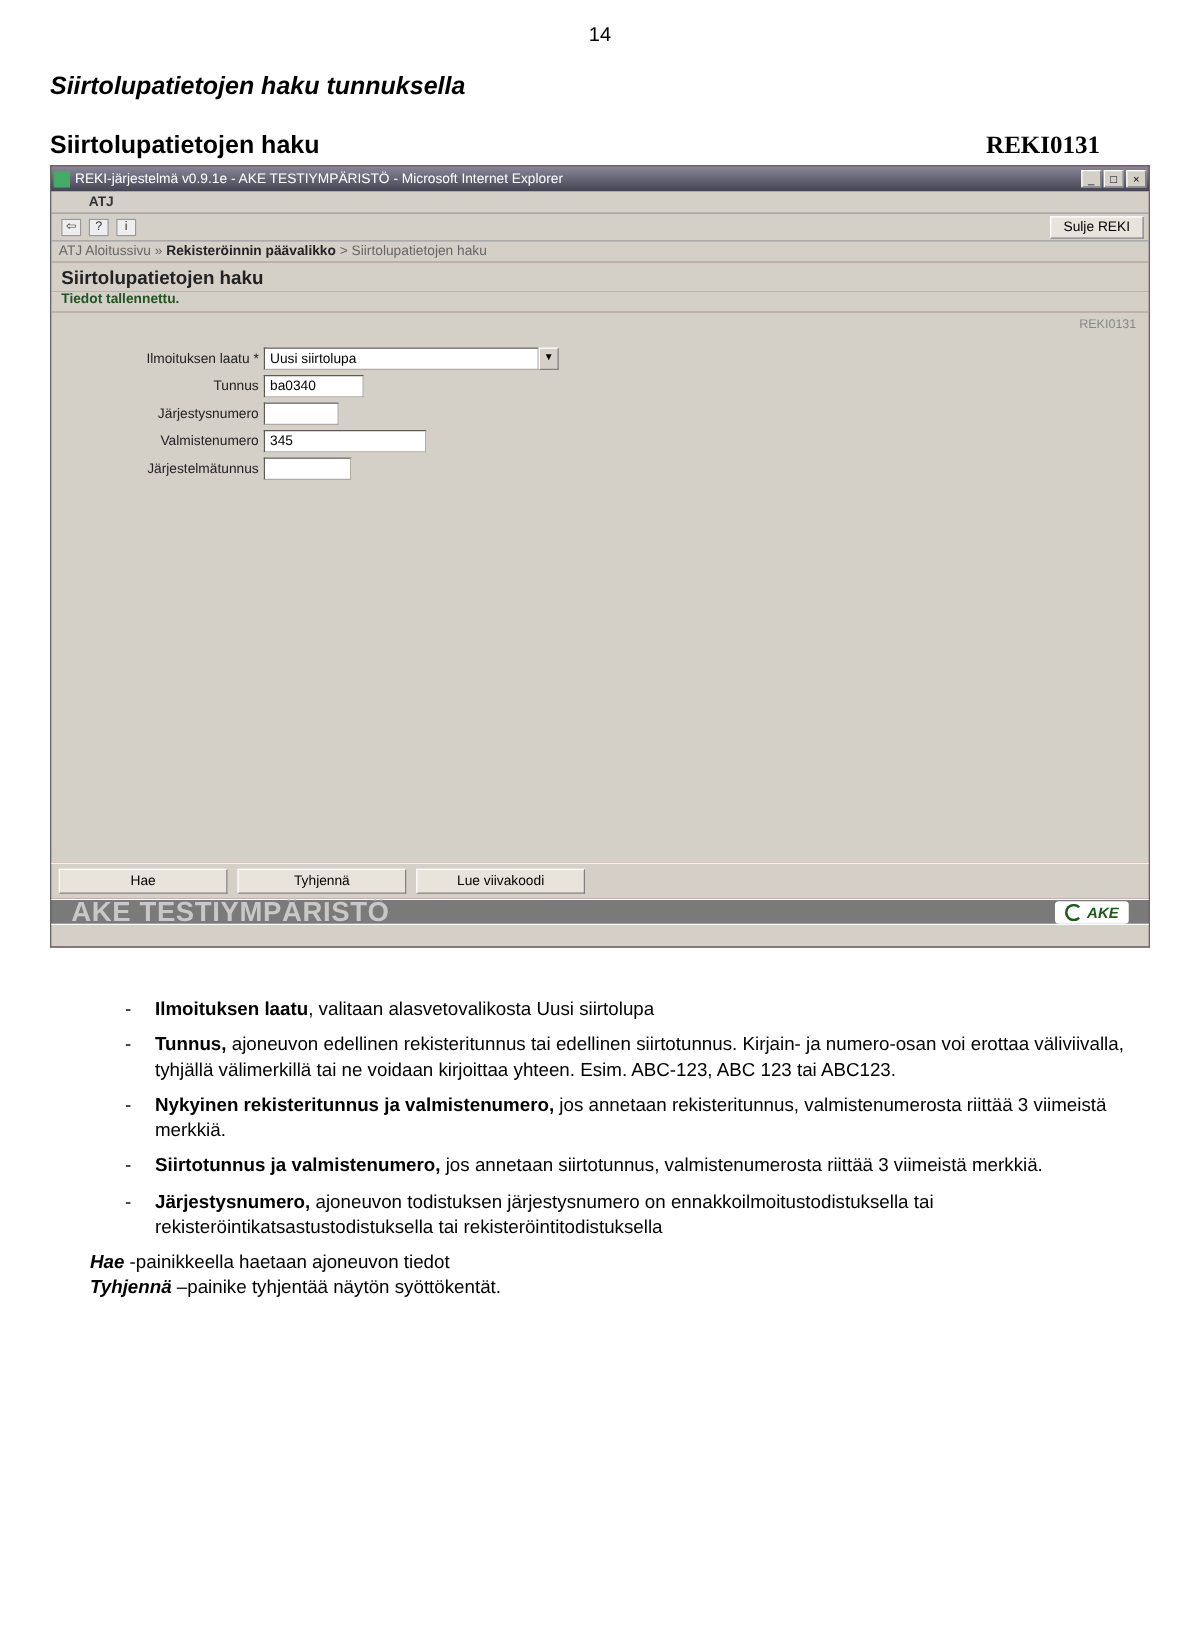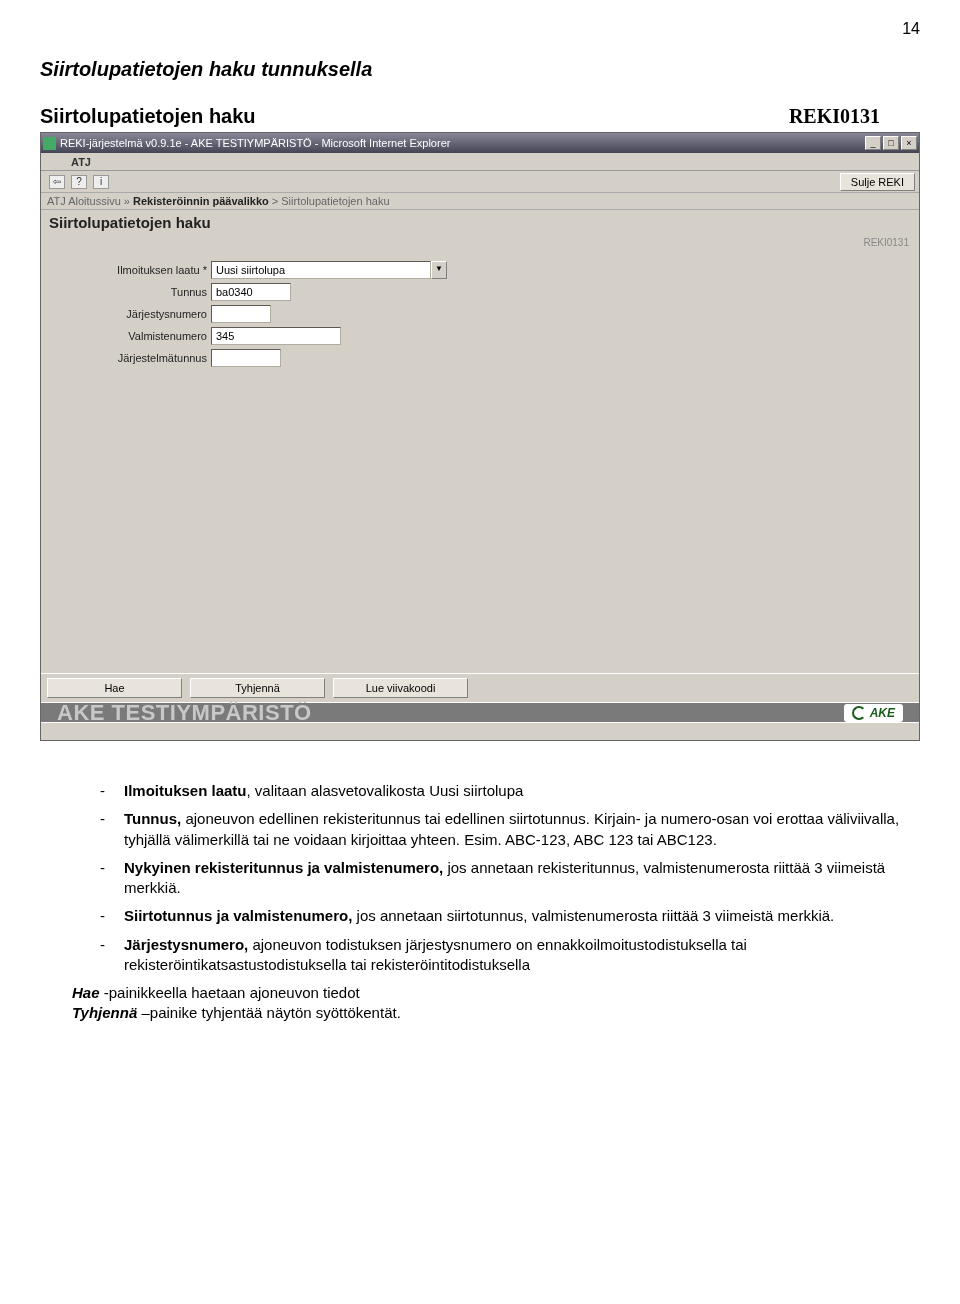--- a/index.html
+++ b/index.html
@@ -5,21 +5,21 @@
   * { box-sizing: border-box; }
   body {
     margin: 0;
     background: #fff;
     font-family: Arial, sans-serif;
     font-size: 15px;
     color: #000;
     width: 960px;
     padding: 20px 40px 40px 40px;
   }
-  .page-number { text-align: right; font-size: 16px; margin-bottom: 20px; }
+  .page-number { text-align: center; font-size: 16px; margin-bottom: 20px; }
   .heading-main { font-size: 20px; font-weight: bold; font-style: italic; margin-bottom: 24px; }
   .subheading-row { display: flex; justify-content: space-between; font-size: 20px; margin-bottom: 4px; padding-right: 40px; }
   .subheading-label { font-weight: bold; }
   .subheading-code { font-weight: bold; font-family: 'Times New Roman', serif; }
 
   
   .appwin { border: 1px solid #666; background: #7f1d1d; width: 880px; margin-bottom: 40px; }
   .titlebar {
     height: 20px; background: linear-gradient(#889, #445);
     display: flex; align-items: center; justify-content: space-between;
@@ -156,20 +156,21 @@
       <div class="tbicon">i</div>
     </div>
     <div class="sulje-btn">Sulje REKI</div>
   </div>
 
   <div class="crumb-row">
     <span>ATJ Aloitussivu » </span><b>Rekisteröinnin päävalikko</b><span> &gt; Siirtolupatietojen haku</span>
   </div>
 
   <div class="page-title">Siirtolupatietojen haku</div>
+  <div class="status-row">Tiedot tallennettu.</div>
 
   <div class="content-area">
     <div class="code-corner">REKI0131</div>
 
     <div class="form-block">
       <div class="form-row">
         <div class="form-label">Ilmoituksen laatu *</div>
         <div class="dropdown-wrap">
           <div class="form-field" style="width:220px">Uusi siirtolupa</div>
           <div class="dd-btn">▼</div>

